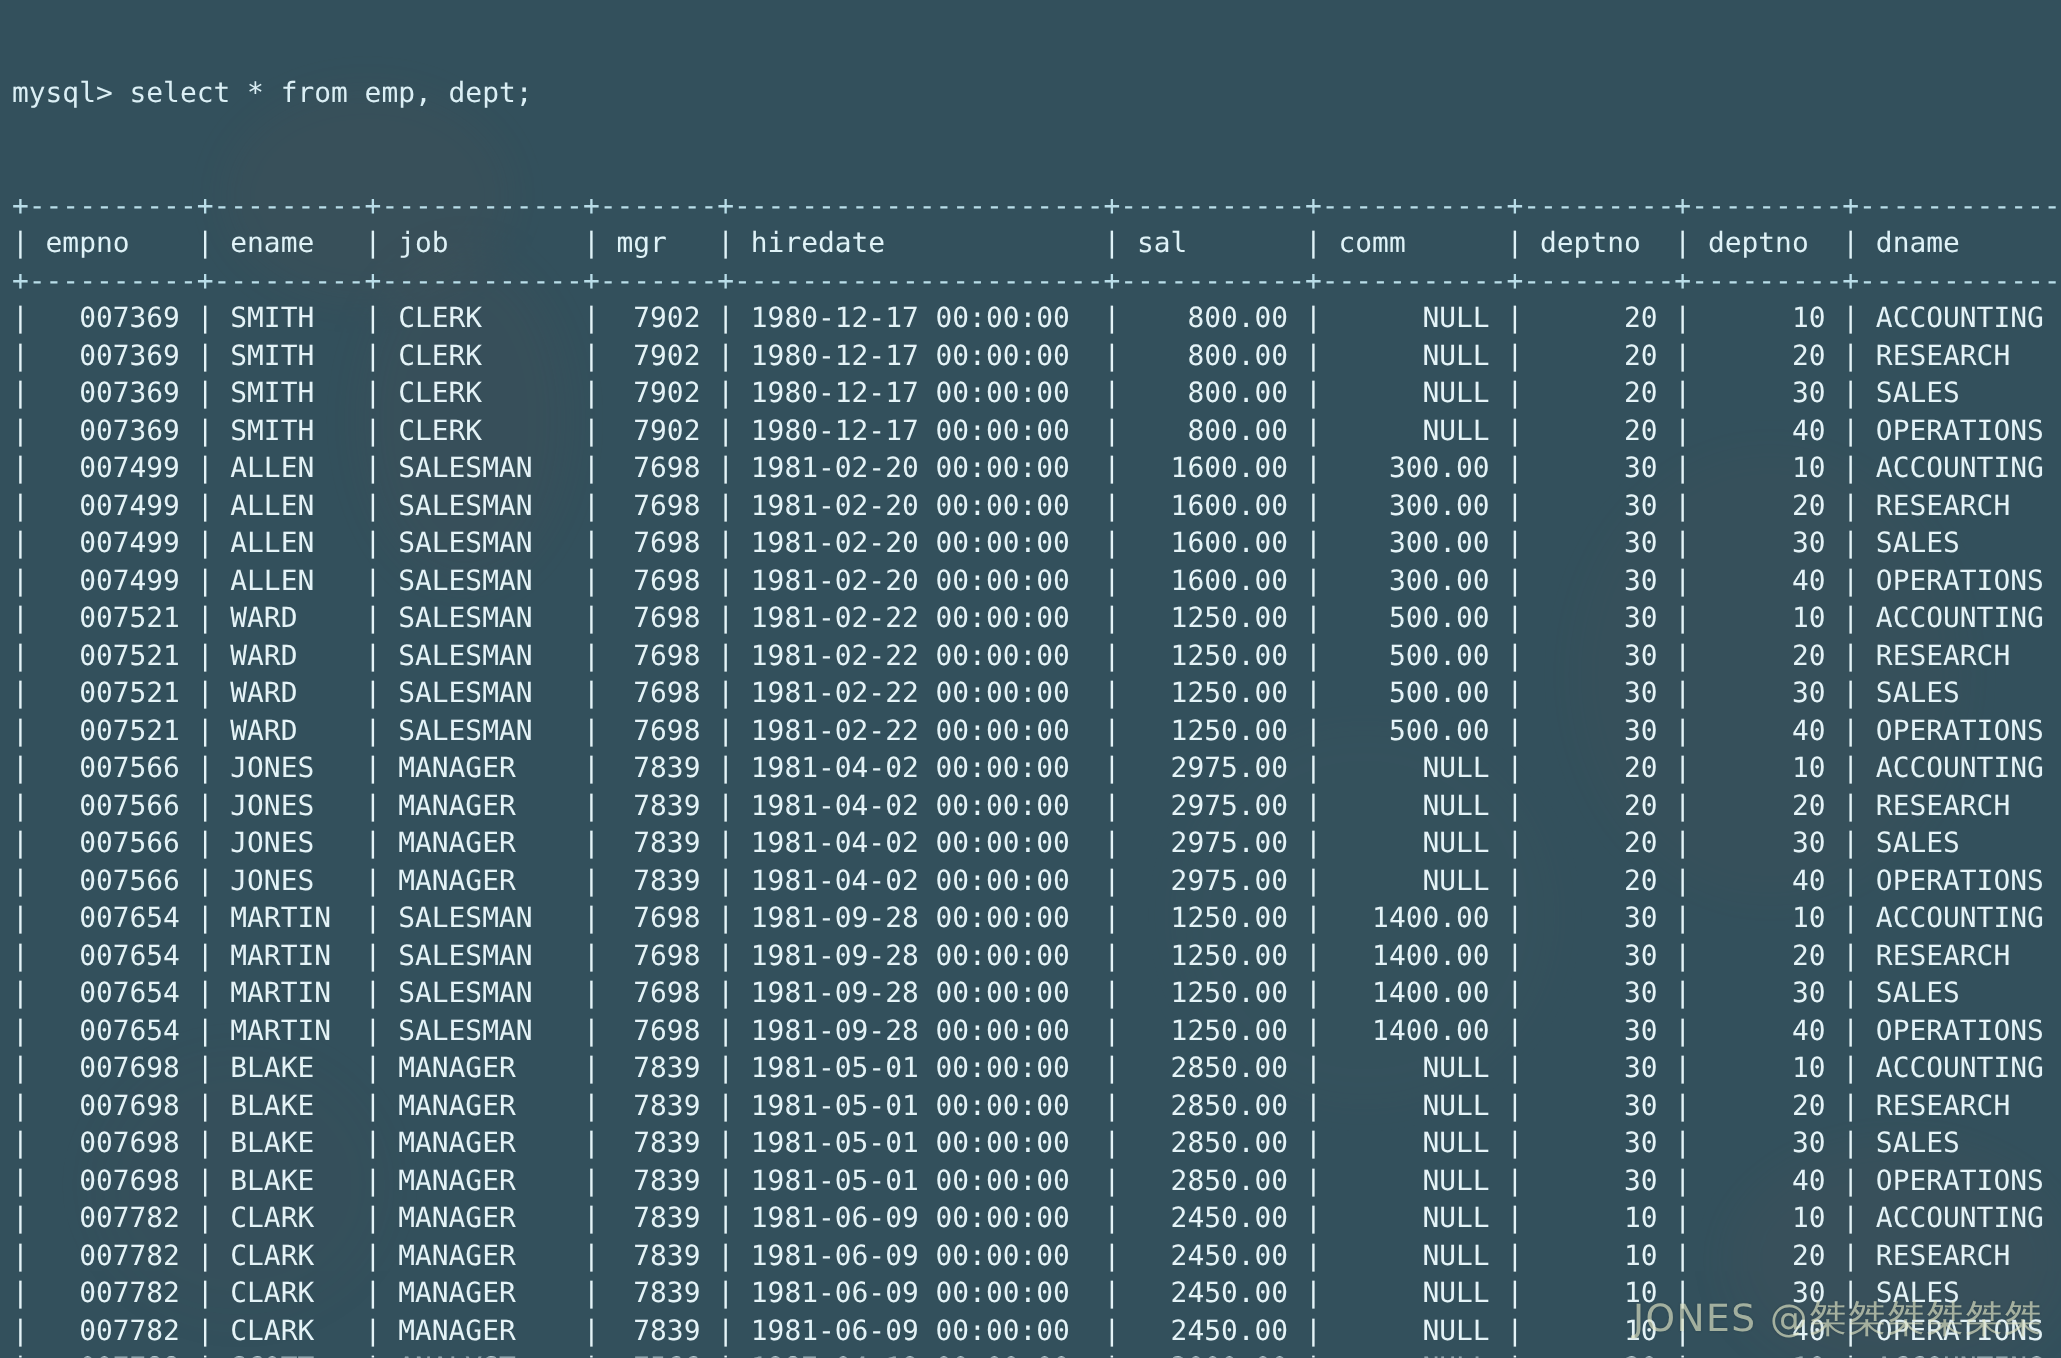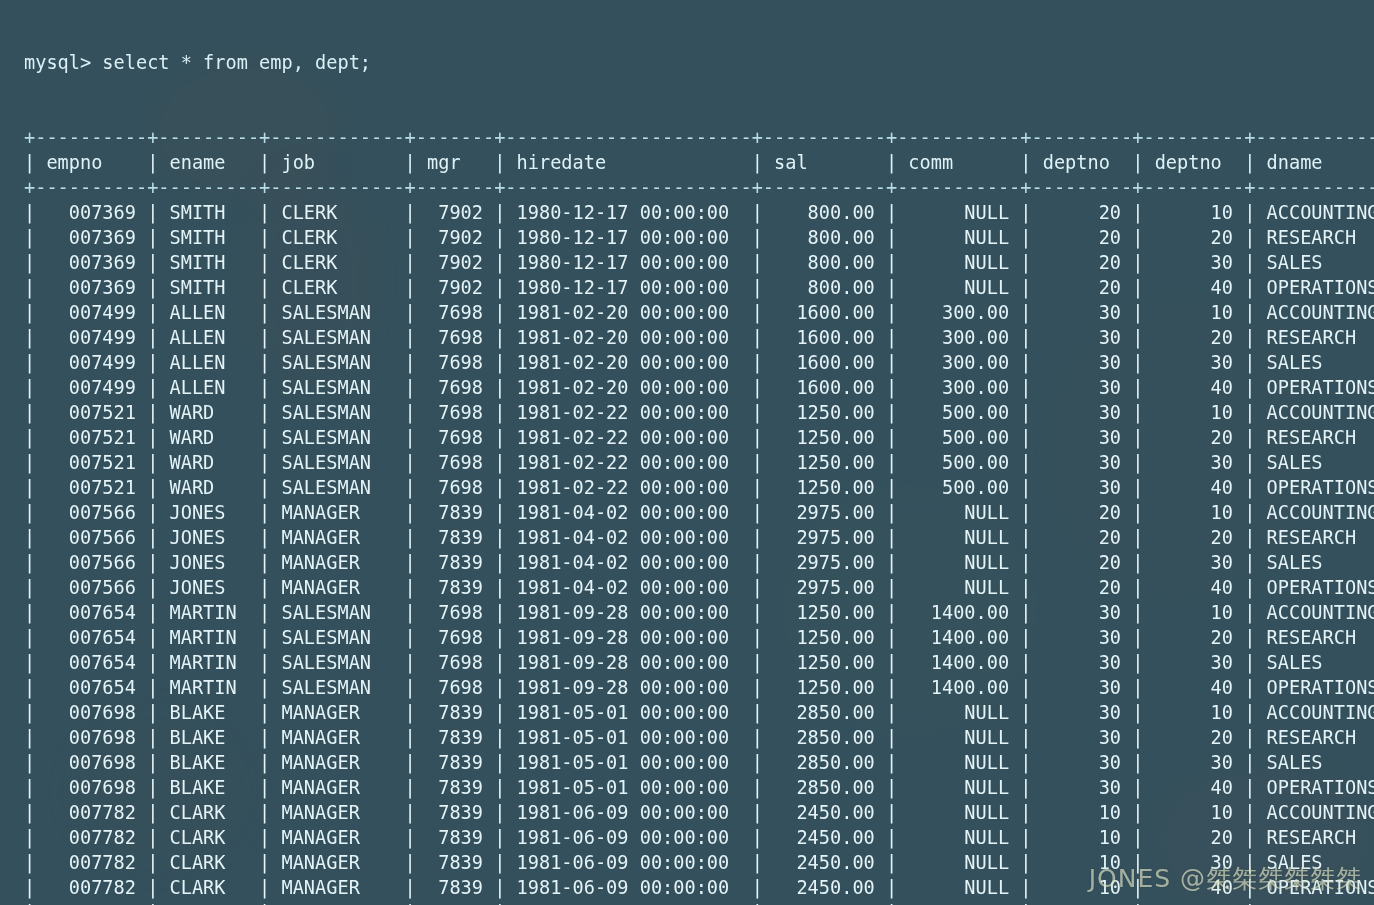--- a/index.html
+++ b/index.html
@@ -43,21 +43,21 @@
     color: #cfe8ee;
     font-size: 18.6px;
     line-height: 25px;
     white-space: pre;
     letter-spacing: 0px;
   }
 
   .line {
     height: 25px;
     white-space: pre;
-    padding-left: 24px;
+    padding-left: 8px;
   }
 
   .prompt-line { color: #dbeff5; }
   .rule-line   { color: #b9dde8; }
   .header-line { color: #dff2f7; }
   .data-line   { color: #e4f3f7; }
 
   
   .watermark {
     position: absolute;

